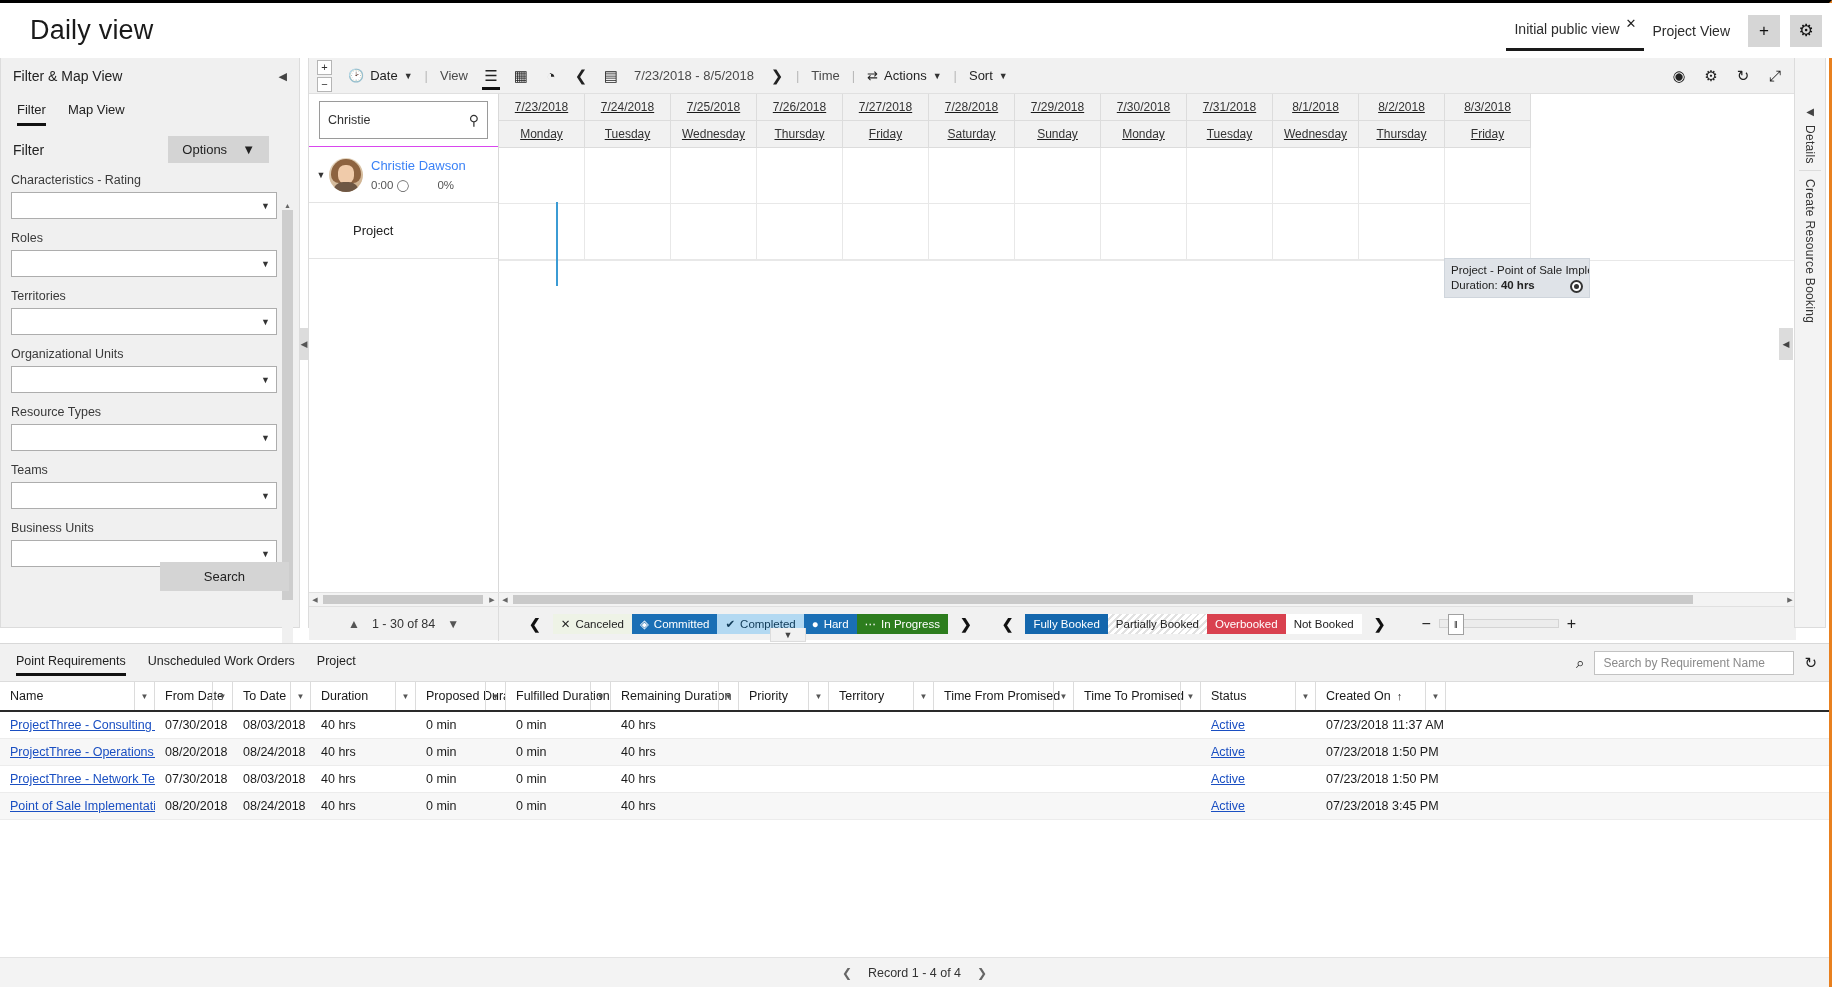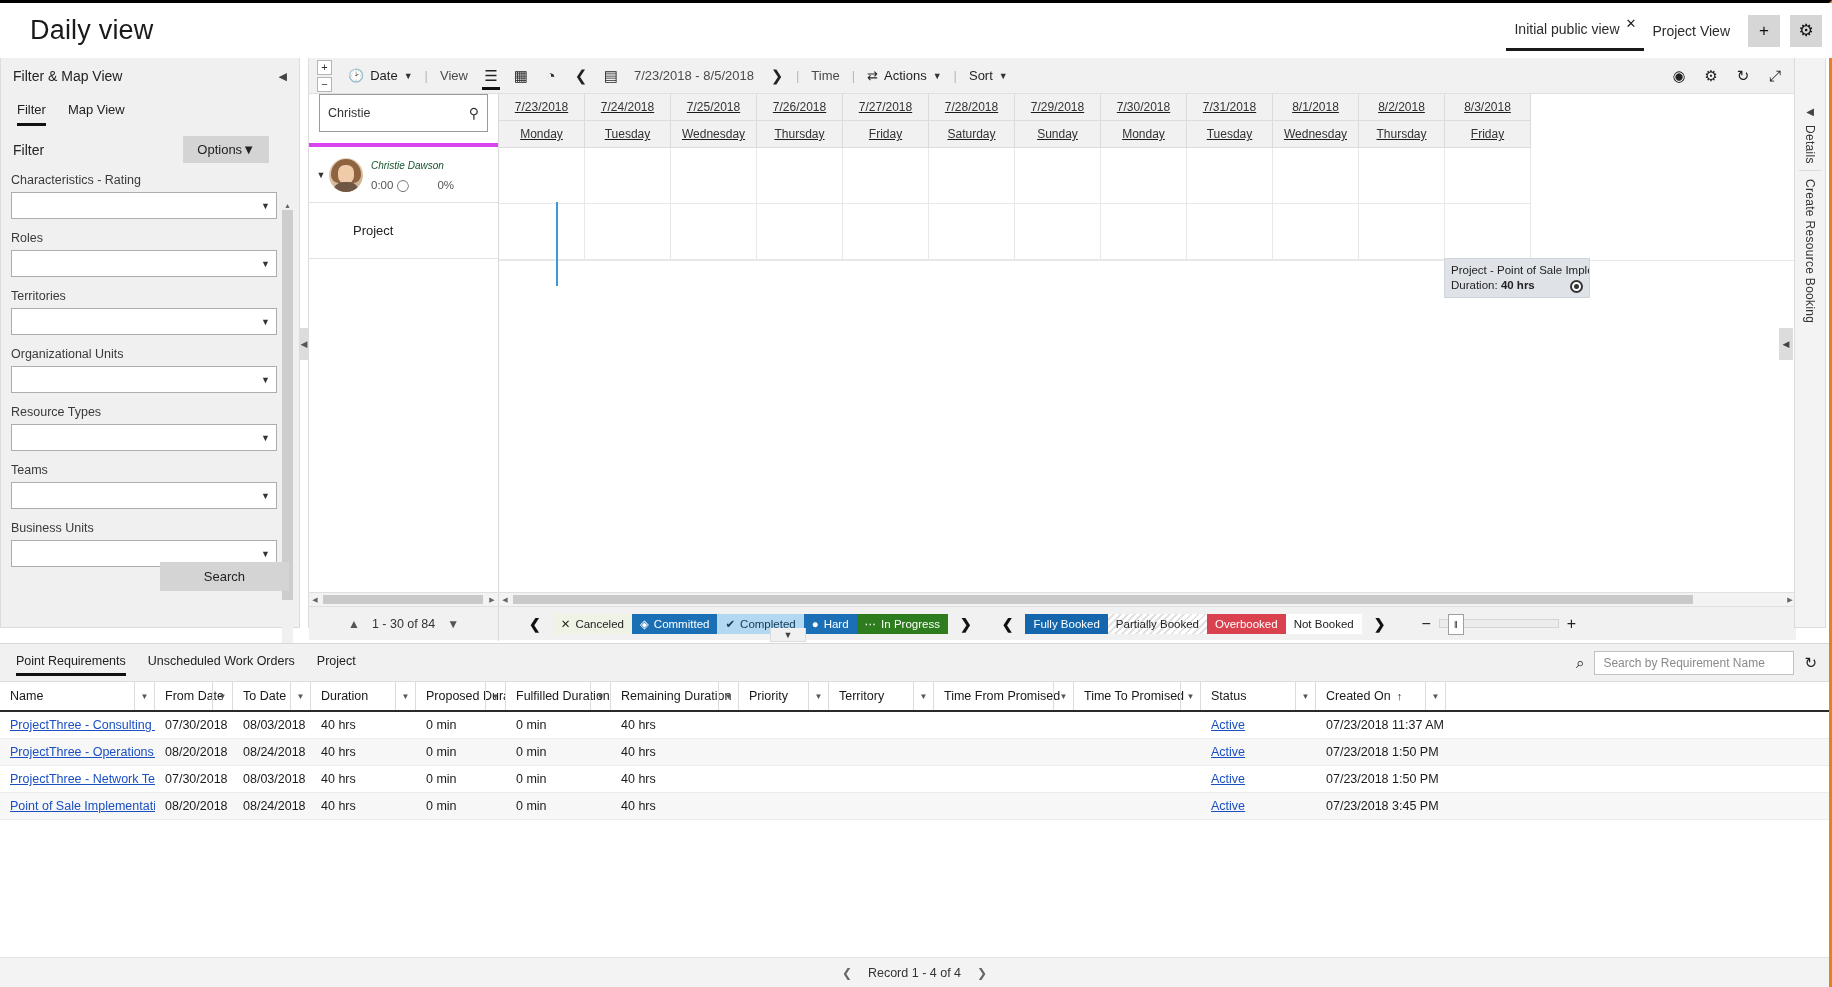--- a/index.html
+++ b/index.html
@@ -63,21 +63,21 @@
   .filter-tab { font-size: 13px; color: #222; padding-bottom: 6px; cursor: pointer; }
   .filter-tab.active { border-bottom: 3px solid #111; }
   .filter-body { position: relative; padding: 0 0 0 0; }
   .filter-row-top {
     display: flex; align-items: center; justify-content: space-between;
     padding: 10px 30px 6px 12px;
   }
   .filter-label-main { font-size: 14px; color: #222; }
   .options-btn {
     background: #d4d4d4; border: none; padding: 6px 14px; font-size: 13px;
-    color: #222; cursor: pointer; display: flex; align-items: center; gap: 0;
+    color: #222; cursor: pointer; display: flex; align-items: center; gap: 15px;
     font-family: "Liberation Sans", sans-serif;
   }
   .filter-fields {
     padding: 4px 22px 0 10px; height: 430px; overflow: hidden;
   }
   .field-group { margin-bottom: 12px; }
   .field-label { font-size: 12.5px; color: #3a3a3a; margin-bottom: 5px; }
   .field-select {
     position: relative; height: 27px; background: #fff; border: 1px solid #adadad;
     display: flex; align-items: center;
@@ -140,21 +140,21 @@
   }
   .caret-sm { font-size: 9px; color: #333; }
   .tb-right {
     position: absolute; right: 6px; top: 0; height: 36px; display: flex; align-items: center; gap: 2px;
   }
 
   
   .board-main { position: relative; height: 498px; display: flex; }
   .res-col { width: 190px; border-right: 1px solid #d9d9d9; position: relative; background: #fff; }
   .res-search-cell {
-    height: 53px; border-bottom: 4px solid #d946ef; display: flex; align-items: flex-start;
+    height: 53px; border-bottom: 1px solid #d946ef; display: flex; align-items: center;
     padding: 0 10px;
   }
   .res-search-box {
     flex: 1; height: 38px; border: 1px solid #9a9a9a; background: #fff;
     display: flex; align-items: center; padding: 0 8px; position: relative;
   }
   .res-search-box .val { font-size: 12.5px; color: #333; }
   .res-search-box .mag { position: absolute; right: 8px; font-size: 14px; color: #333; }
   .res-row {
     height: 56px; border-bottom: 1px solid #e3e3e3; display: flex; align-items: center;
@@ -171,21 +171,21 @@
     border-radius: 15px 15px 8px 8px; background: #8d6340;
   }
   .avatar .face {
     position: absolute; left: 9px; top: 7px; width: 16px; height: 19px;
     border-radius: 8px 8px 9px 9px; background: #f0cbaa;
   }
   .avatar .body {
     position: absolute; left: 4px; bottom: 0; width: 26px; height: 10px;
     border-radius: 12px 12px 0 0; background: #6e5744;
   }
-  .res-meta .name { font-size: 10px; color: #14532d; line-height: 17px; font-style: italic; }
+  .res-meta .name { font-size: 13px; color: #3b82f6; line-height: 17px; }
   .res-meta .sub {
     font-size: 11.5px; color: #555; margin-top: 4px; display: flex; gap: 28px; align-items: center;
   }
   .res-subrow {
     height: 56px; border-bottom: 1px solid #e3e3e3; display: flex; align-items: center;
     padding-left: 44px; font-size: 13px; color: #222;
   }
   .res-col-rest { position: absolute; top: 165px; left: 0; right: 0; bottom: 14px; }
 
   .cal { flex: 1; position: relative; overflow: hidden; }

